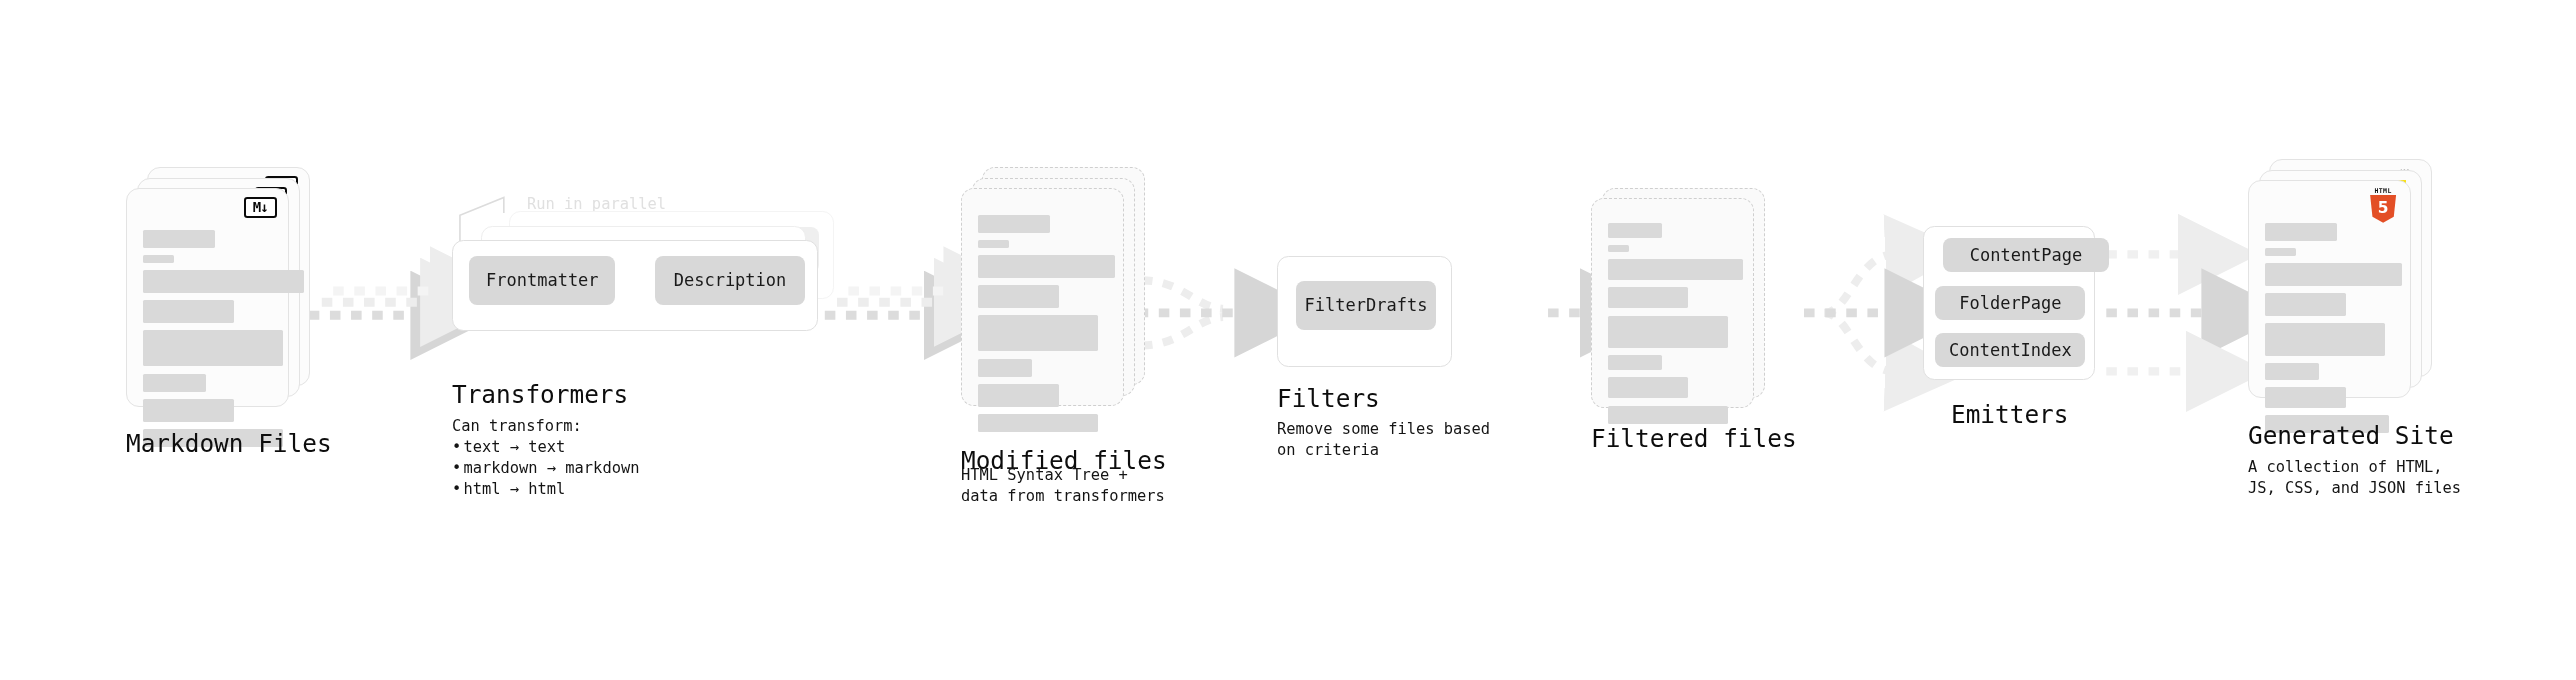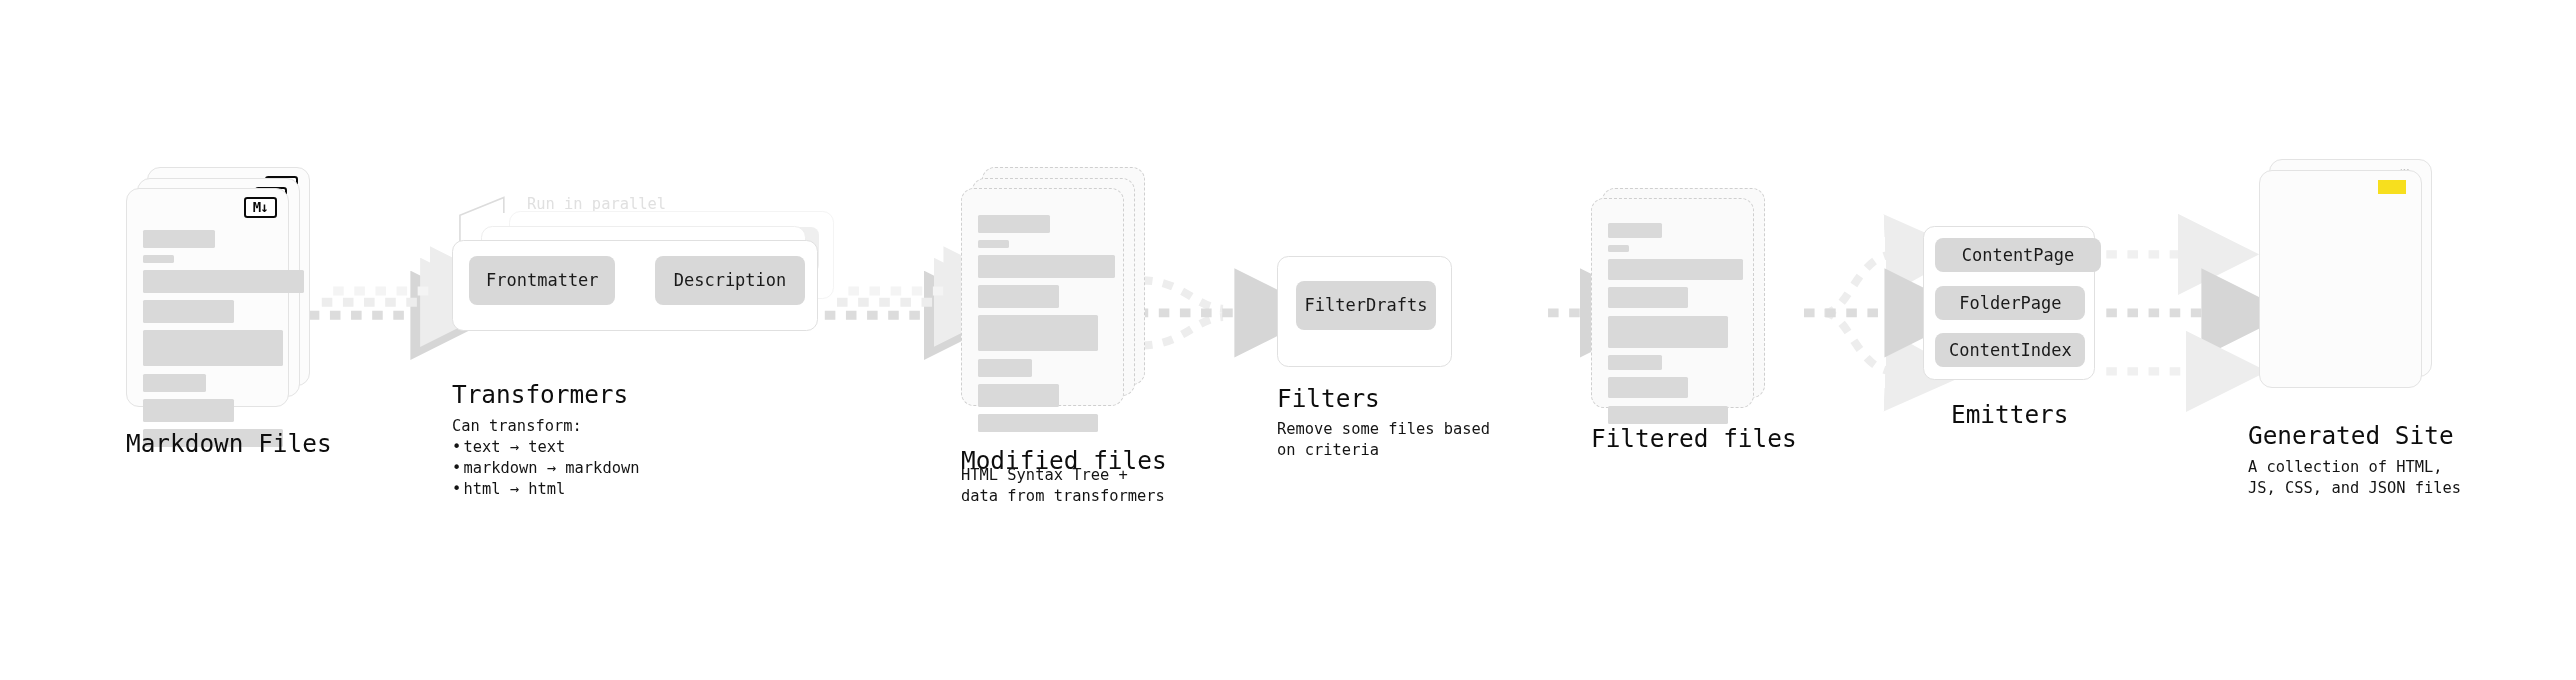--- a/index.html
+++ b/index.html
@@ -275,37 +275,53 @@
           <div class="bar" style="width:80px;  height:21px;"></div>
           <div class="bar" style="width:120px; height:18px;"></div>
         </div>
       </div>
     </div>
   </div>
   <div class="title" style="left:1591px; top:424px;">Filtered files</div>
 
   <div class="stage" style="left:1923px; top:226px;">
     <div class="group" style="left:0; top:0; width:172px; height:154px;">
-      <div class="pill" style="left:11px; top:11.4px; width:166px; height:34px;">ContentPage</div>
+      <div class="pill" style="left:19px; top:11.4px; width:166px; height:34px;">ContentPage</div>
       <div class="pill" style="left:11.4px; top:59px; width:150px; height:34px;">FolderPage</div>
       <div class="pill" style="left:11.4px; top:106px; width:150px; height:34px;">ContentIndex</div>
     </div>
   </div>
   <div class="title" style="left:1923px; top:400px;margin-left:28px;">Emitters</div>
 
   <div class="stage" style="left:2248px; top:159px;">
     <div class="doc-stack" style="width:187px; height:244px;">
 
       <div class="doc doc-back2" style="width:163px; height:218px;">
         <div class="badge-css">CSS</div>
       </div>
       <div class="doc doc-back1" style="width:163px; height:218px;">
         <div class="badge-js"></div>
       </div>
 
+      <div class="doc doc-front" style="width:163px; height:218px;">
+        <div class="badge-html5">
+          <div class="lbl">HTML</div>
+          <div class="shield"></div>
+        </div>
+        <div class="bars" style="top:42px;">
+          <div class="bar" style="width:72px;  height:18px;"></div>
+          <div class="bar" style="width:31px;  height:7.3px;"></div>
+          <div class="bar" style="width:137px; height:23px;"></div>
+          <div class="bar" style="width:81px; height:23px;"></div>
+          <div class="bar" style="width:120px; height:32.5px;"></div>
+          <div class="bar" style="width:54px;  height:16.3px;"></div>
+          <div class="bar" style="width:81px; height:21px;"></div>
+          <div class="bar" style="width:124px; height:18px;"></div>
+        </div>
+      </div>
     </div>
   </div>
   <div class="title" style="left:2248px; top:421px;">Generated Site</div>
   <div class="sub" style="left:2248px; top:457px;">A collection of HTML,
 JS, CSS, and JSON files</div>
 
 </div>
 
 
 </body></html>

